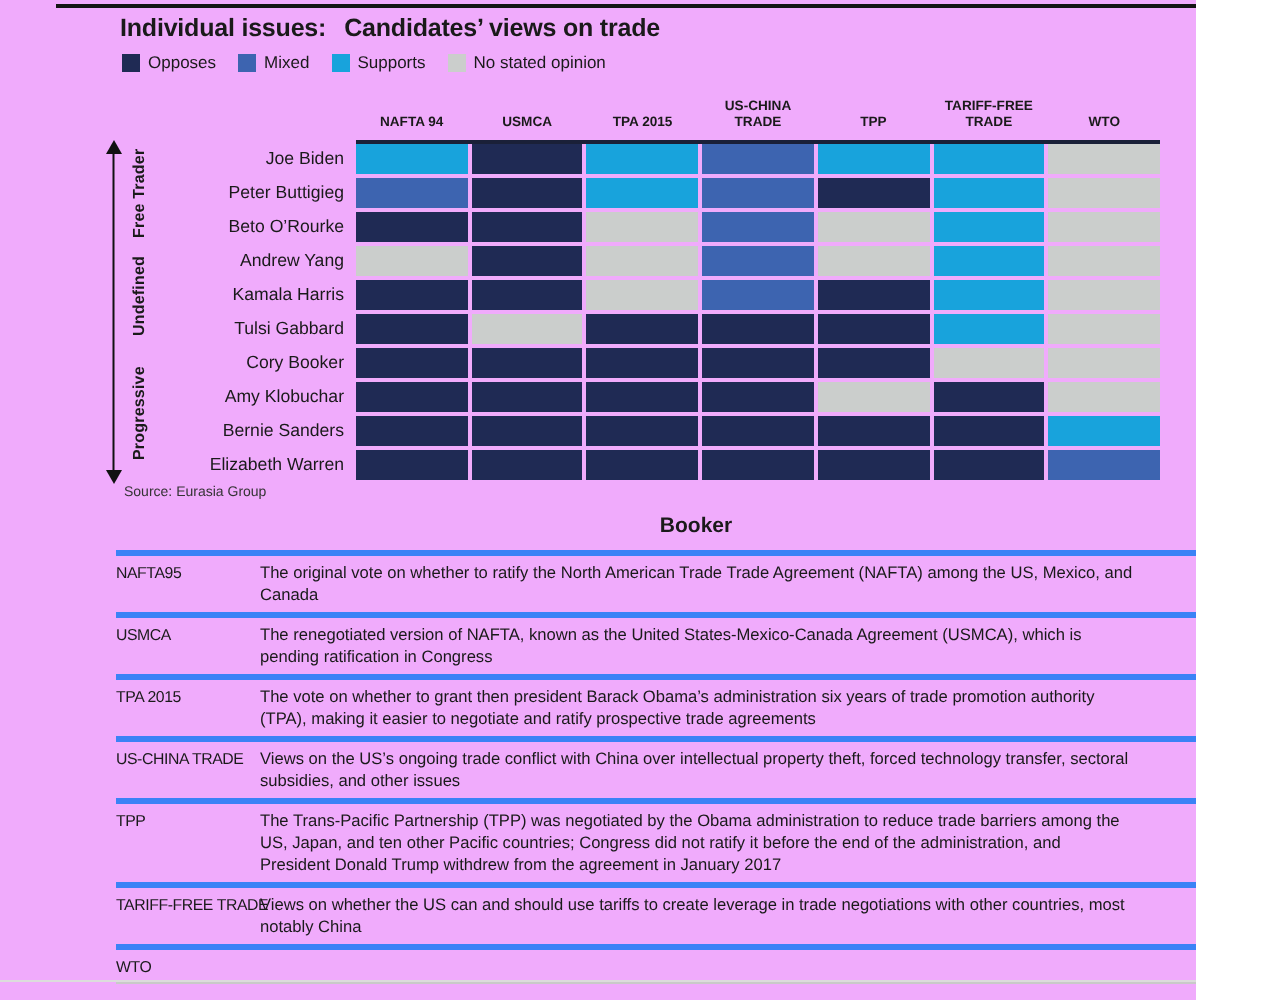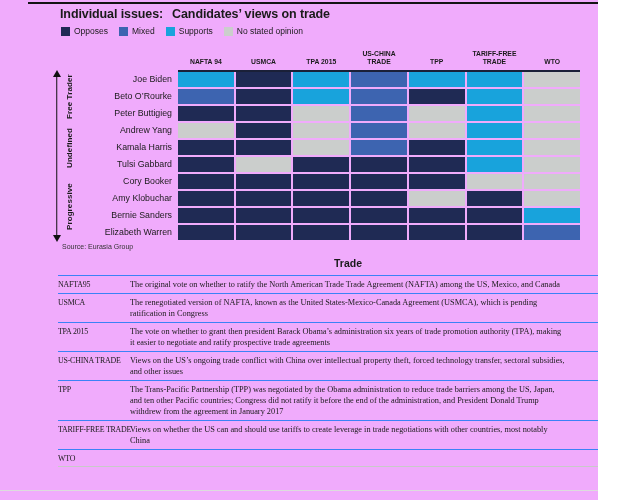--- a/index.html
+++ b/index.html
@@ -24,21 +24,21 @@
   .arrow{position:absolute;left:52px;top:70px;width:9px;height:172px;}
   .arrow-line{position:absolute;left:50%;top:5px;bottom:5px;width:1.5px;background:#111;transform:translateX(-50%);}
   .arrow-head{position:absolute;left:50%;transform:translateX(-50%);width:0;height:0;}
   .arrow-head.up{top:0;border-left:4px solid transparent;border-right:4px solid transparent;border-bottom:7px solid #111;}
   .arrow-head.down{bottom:0;border-left:4px solid transparent;border-right:4px solid transparent;border-top:7px solid #111;}
   .group-label{position:absolute;left:65px;width:12px;writing-mode:vertical-rl;transform:rotate(180deg);
                text-align:center;font-size:8px;font-weight:bold;letter-spacing:0.1px;}
   .source{position:absolute;left:62px;top:243px;font-size:7px;color:#333;}
   .defs{position:absolute;left:58px;top:257px;width:580px;}
   .defs-title{text-align:center;font-size:10.5px;font-weight:bold;margin-bottom:6px;}
-  .def-row{display:flex;border-top:1px solid #3b82f6;padding:3px 0 3px 0;font-family:Liberation Serif, serif;}
+  .def-row{display:flex;border-top:3px solid #3b82f6;padding:3px 0 3px 0;}
   .def-row:last-child{border-bottom:1px solid #c9c9c9;}
   .def-term{width:72px;flex:none;font-size:7.9px;letter-spacing:-0.2px;white-space:nowrap;padding-top:1px;}
   .def-desc{width:437px;flex:none;font-size:8.3px;line-height:1.33;}
   .bottom-edge{position:absolute;left:0;top:490px;width:640px;height:1px;background:#dcdcdc;}
 </style>
 </head>
 <body>
 
 <div class="page">
   <div class="top-rule"></div>
@@ -83,22 +83,22 @@
     <div class="arrow-head down"></div>
   </div>
   <div id="groupLabels">
       <div class="group-label" style="top: 72px; height: 49px;">Free Trader</div>
       <div class="group-label" style="top: 123px; height: 49px;">Undefined</div>
       <div class="group-label" style="top: 174px; height: 66px;">Progressive</div>
     </div>
 
   <div class="row-labels" id="rowLabels">
       <div class="row-label">Joe Biden</div>
+      <div class="row-label">Peter Buttigieg</div>
       <div class="row-label">Beto O’Rourke</div>
-      <div class="row-label">Peter Buttigieg</div>
       <div class="row-label">Andrew Yang</div>
       <div class="row-label">Kamala Harris</div>
       <div class="row-label">Tulsi Gabbard</div>
       <div class="row-label">Cory Booker</div>
       <div class="row-label">Amy Klobuchar</div>
       <div class="row-label">Bernie Sanders</div>
       <div class="row-label">Elizabeth Warren</div>
     </div>
   <div class="grid" id="grid">
       <div class="cell" style="background: rgb(24, 163, 220);"></div>
@@ -169,21 +169,21 @@
       <div class="cell" style="background: rgb(31, 42, 84);"></div>
       <div class="cell" style="background: rgb(31, 42, 84);"></div>
       <div class="cell" style="background: rgb(31, 42, 84);"></div>
       <div class="cell" style="background: rgb(31, 42, 84);"></div>
       <div class="cell" style="background: rgb(61, 100, 176);"></div>
     </div>
 
   <div class="source">Source: Eurasia Group</div>
 
   <div class="defs">
-    <div class="defs-title">Trade</div>
+    <div class="defs-title">Booker</div>
     <div id="defsRows">
         <div class="def-row">
           <div class="def-term">NAFTA95</div>
           <div class="def-desc">The original vote on whether to ratify the North American Trade Trade Agreement (NAFTA) among the US, Mexico, and Canada</div>
         </div>
         <div class="def-row">
           <div class="def-term">USMCA</div>
           <div class="def-desc">The renegotiated version of NAFTA, known as the United States-Mexico-Canada Agreement (USMCA), which is pending ratification in Congress</div>
         </div>
         <div class="def-row">

